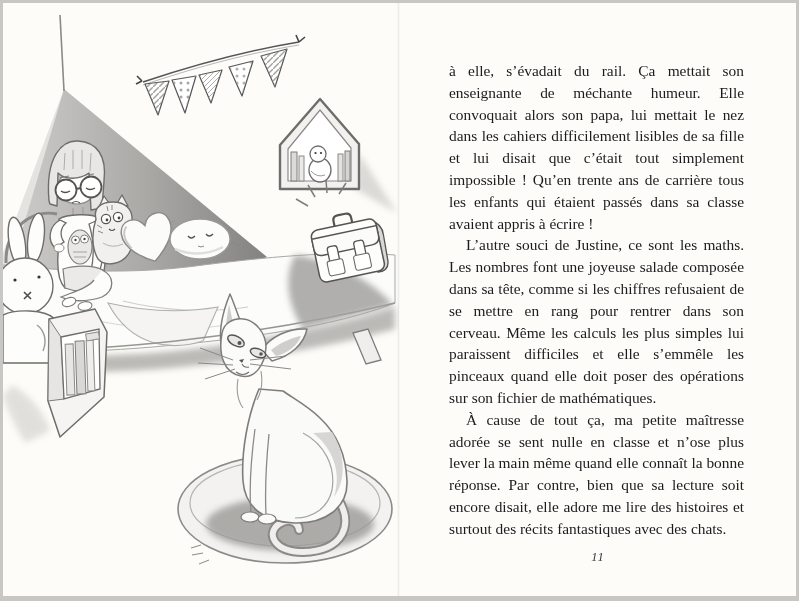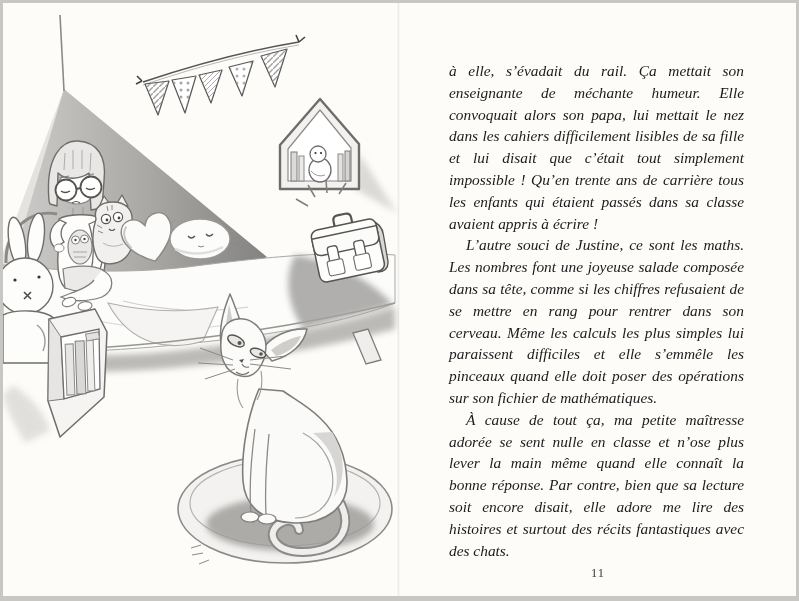--- a/index.html
+++ b/index.html
@@ -15,27 +15,27 @@
   .gutter{
     position:absolute;left:394px;top:0;width:3px;height:100%;
     background:linear-gradient(90deg,rgba(0,0,0,0) 0%,rgba(90,85,80,0.10) 45%,rgba(0,0,0,0) 100%);
   }
   .left-page{position:absolute;left:0;top:0;width:396px;height:593px;}
   .left-page svg{display:block;}
   .right-page{position:absolute;left:397px;top:0;width:396px;height:593px;}
   .text-col{
     position:absolute;left:49px;top:57px;width:295px;
     font-size:15.4px;line-height:21.8px;color:#1b1b1d;
-    text-align:justify;text-justify:inter-word;font-style:italic;
+    text-align:justify;text-justify:inter-word;
   }
   .text-col p{margin:0;padding:0;}
   .text-col p.indent{text-indent:17px;}
   .page-num{
-    position:absolute;left:0;top:563px;width:396px;
-    text-align:center;font-size:12.5px;color:#3a3a3c;letter-spacing:1px;
+    position:absolute;left:0;top:547px;width:396px;
+    text-align:center;font-size:12.5px;color:#3a3a3c;letter-spacing:1px;font-style:italic;
   }
 </style>
 </head>
 <body>
 
 <div class="spread">
 
   <div class="left-page">
     <svg width="396" height="593" viewBox="0 0 396 593" xmlns="http://www.w3.org/2000/svg">
       <defs>

